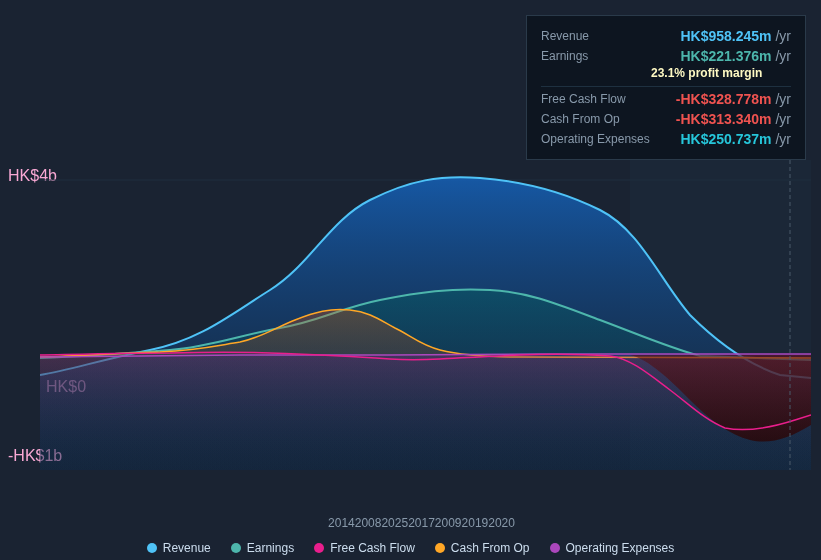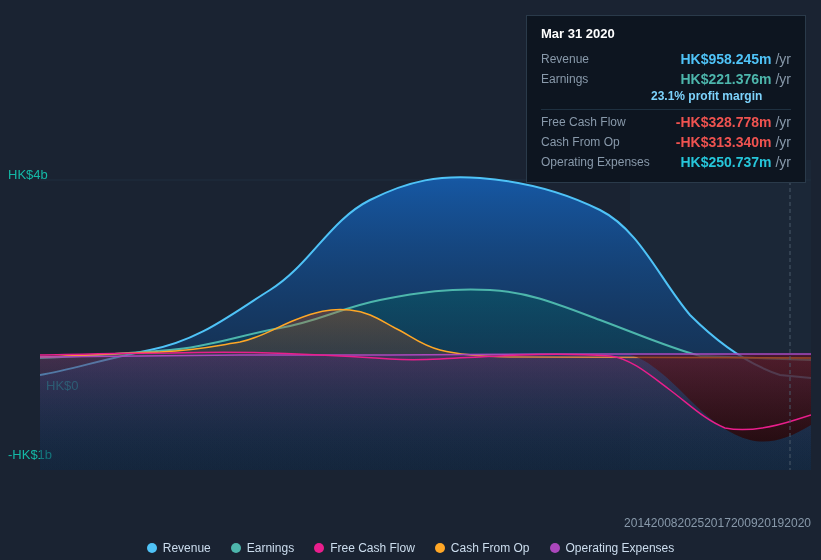--- a/index.html
+++ b/index.html
@@ -46,45 +46,45 @@
     }
     .tooltip-value .per-yr {
       color: #8899aa;
       font-weight: normal;
     }
     .val-blue { color: #4fc3f7; }
     .val-green { color: #4db6ac; }
     .val-red { color: #ef5350; }
     .val-teal { color: #26c6da; }
     .profit-margin {
-      color: #7dd3fc;
+      color: #fef9c3;
       font-size: 12px;
       margin-top: -2px;
       padding: 2px 0;
     }
     .profit-margin span {
       font-weight: bold;
     }
 
     
     .y-label {
       position: absolute;
-      color: #14b8a6;
-      font-size: 13px;
+      color: #f9a8d4;
+      font-size: 16px;
       left: 8px;
     }
 
     
     .x-axis {
       position: absolute;
       bottom: 30px;
       left: 40px;
-      right: 10px;
-      display: flex;
-      justify-content: flex-end;
+      right: 18px;
+      display: flex;
+      justify-content: center;
     }
     .x-label {
       color: #8899aa;
       font-size: 12px;
     }
 
     
     .legend {
       position: absolute;
       bottom: 5px;
@@ -108,21 +108,20 @@
     }
     .legend-label {
       color: #ccddee;
       font-size: 12px;
     }
   </style>
 </head>
 <body>
 
 <div class="tooltip">
-  <div class="tooltip-title">Mar 31 2020</div>
 
   <div class="tooltip-row">
     <span class="tooltip-label">Revenue</span>
     <span class="tooltip-value val-blue">HK$958.245m <span class="per-yr">/yr</span></span>
   </div>
 
   <div class="tooltip-row">
     <span class="tooltip-label">Earnings</span>
     <span class="tooltip-value val-green">HK$221.376m <span class="per-yr">/yr</span></span>
   </div>

